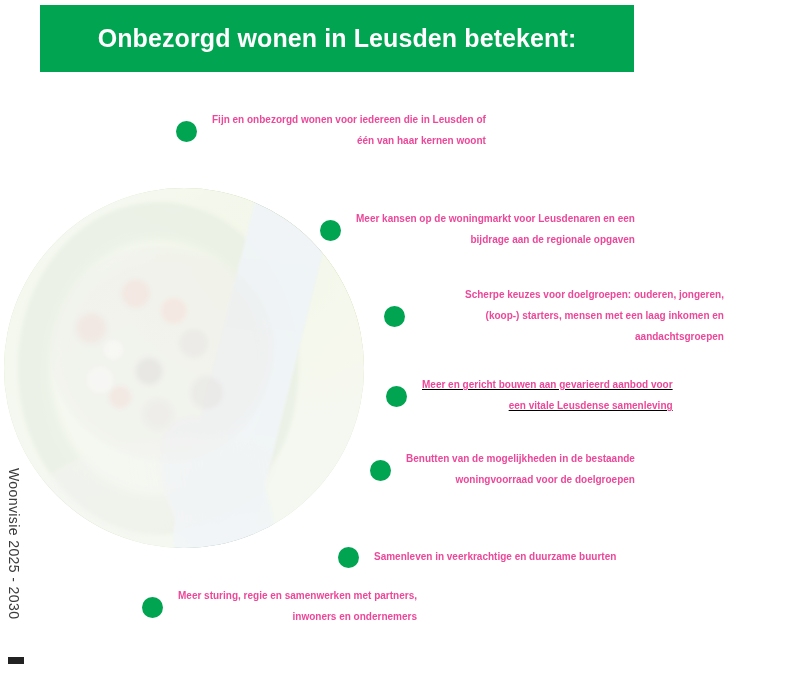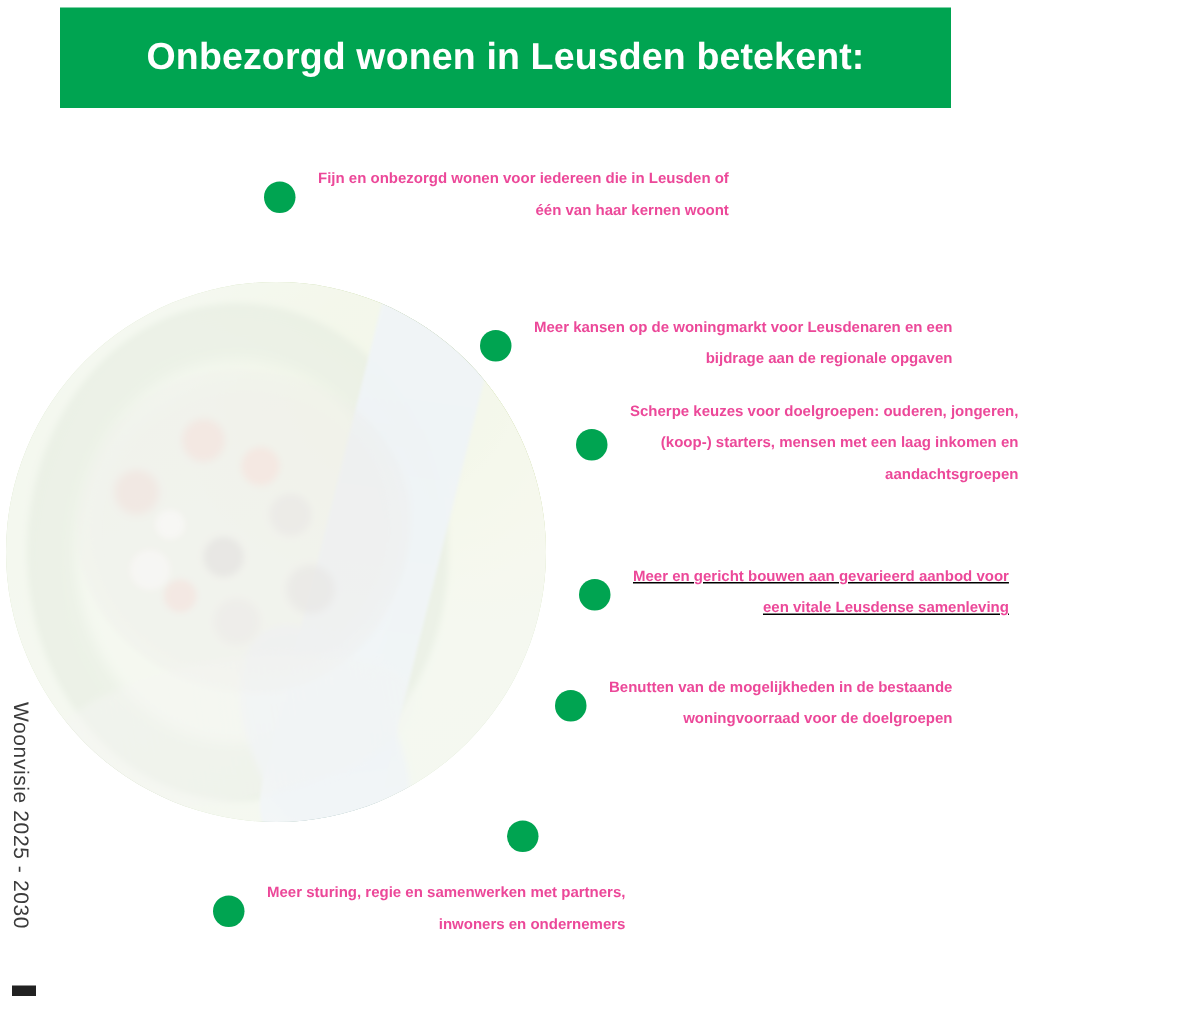--- a/index.html
+++ b/index.html
@@ -153,21 +153,21 @@
     font-weight: bold;
     line-height: 21px;
     font-family: "Liberation Sans", sans-serif;
     white-space: pre-line;
     text-align: right;
   }
 
   
   #bullet-0 { left: 176px; top: 109px; }
   #bullet-1 { left: 320px; top: 186px; margin-top: 22px; }
-  #bullet-2 { left: 384px; top: 264px; }
+  #bullet-2 { left: 384px; top: 284px; gap: 45px; }
   #bullet-3 { left: 386px; top: 374px; text-decoration: underline; }
   #bullet-4 { left: 370px; top: 448px; }
   #bullet-5 { left: 338px; top: 546px; }
   #bullet-6 { left: 142px; top: 585px; }
 
   
   #bullet-2 .bullet-dot { margin-top: 22px; }
   #bullet-3 .bullet-dot { margin-top: 12px; }
   #bullet-0 .bullet-dot,
   #bullet-1 .bullet-dot,
@@ -247,20 +247,21 @@
 </div>
 
 <div class="bullet-item" id="bullet-4">
   <span class="bullet-dot"></span>
   <span class="bullet-text">Benutten van de mogelijkheden in de bestaande
 woningvoorraad voor de doelgroepen</span>
 </div>
 
 <div class="bullet-item" id="bullet-5">
   <span class="bullet-dot"></span>
+  <span class="bullet-text">Samenleven in veerkrachtige en duurzame buurten</span>
 </div>
 
 <div class="bullet-item" id="bullet-6">
   <span class="bullet-dot"></span>
   <span class="bullet-text">Meer sturing, regie en samenwerken met partners,
 inwoners en ondernemers</span>
 </div>
 
 <div id="side-label">
   <span id="side-label-text">Woonvisie 2025 - 2030</span>

